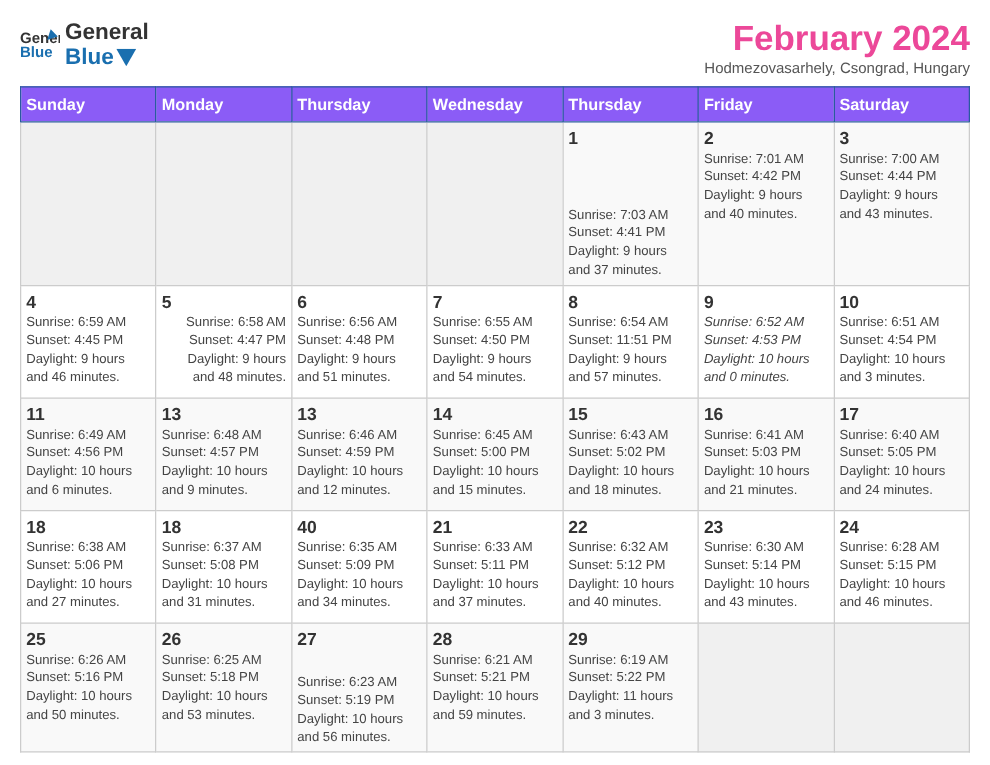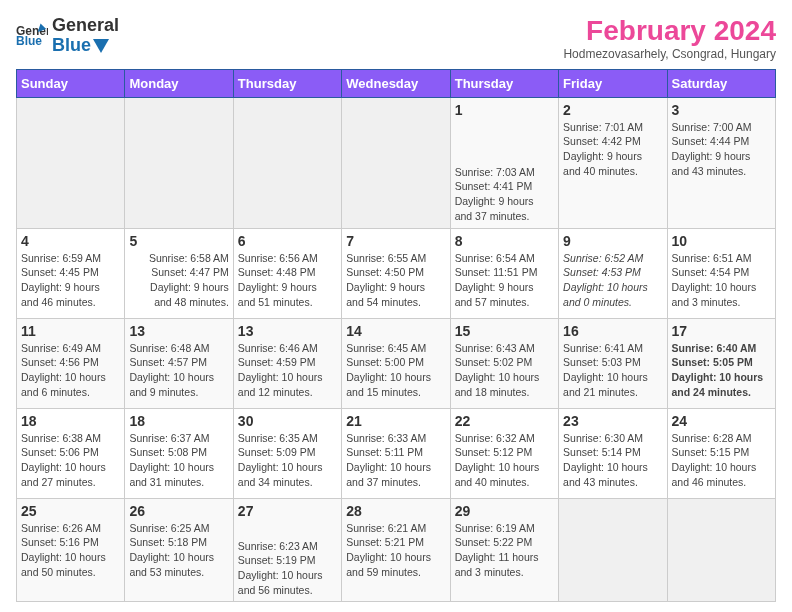--- a/index.html
+++ b/index.html
@@ -236,21 +236,21 @@
         </td>
         <td>
           <span class="day-number">16</span>
           <div class="day-info" style="white-space: pre-line;">Sunrise: 6:41 AM
 Sunset: 5:03 PM
 Daylight: 10 hours
 and 21 minutes.</div>
         </td>
         <td>
           <span class="day-number">17</span>
-          <div class="day-info" style="white-space: pre-line; font-weight: bold;">Sunrise: 6:40 AM
+          <div class="day-info" style="white-space: pre-line;">Sunrise: 6:40 AM
 Sunset: 5:05 PM
 Daylight: 10 hours
 and 24 minutes.</div>
         </td>
       </tr>
       <tr>
         <td>
           <span class="day-number">18</span>
           <div class="day-info" style="white-space: pre-line;">Sunrise: 6:38 AM
 Sunset: 5:06 PM
@@ -258,21 +258,21 @@
 and 27 minutes.</div>
         </td>
         <td>
           <span class="day-number">18</span>
           <div class="day-info" style="white-space: pre-line;">Sunrise: 6:37 AM
 Sunset: 5:08 PM
 Daylight: 10 hours
 and 31 minutes.</div>
         </td>
         <td>
-          <span class="day-number">30</span>
+          <span class="day-number">40</span>
           <div class="day-info" style="white-space: pre-line;">Sunrise: 6:35 AM
 Sunset: 5:09 PM
 Daylight: 10 hours
 and 34 minutes.</div>
         </td>
         <td>
           <span class="day-number">21</span>
           <div class="day-info" style="white-space: pre-line;">Sunrise: 6:33 AM
 Sunset: 5:11 PM
 Daylight: 10 hours

